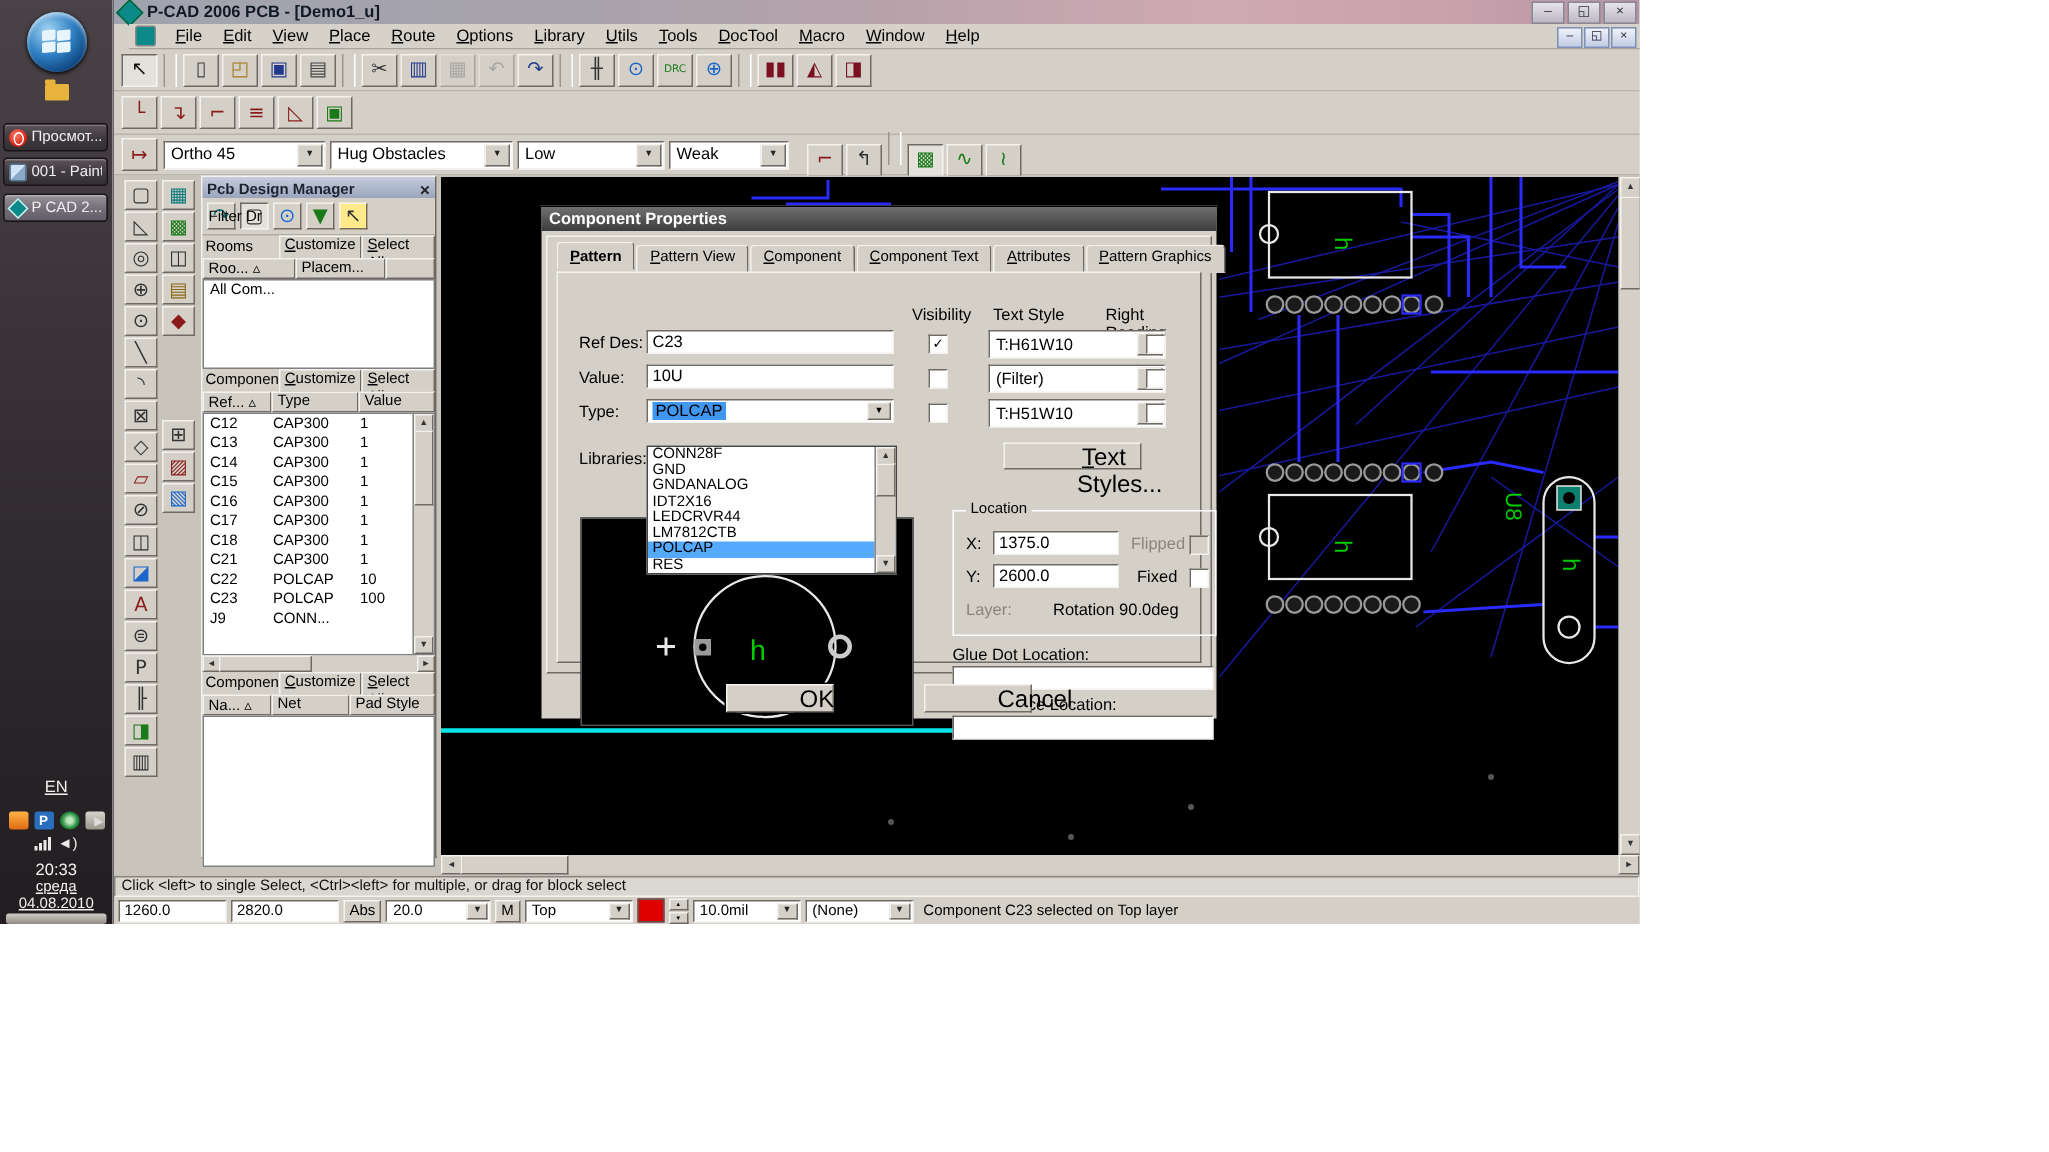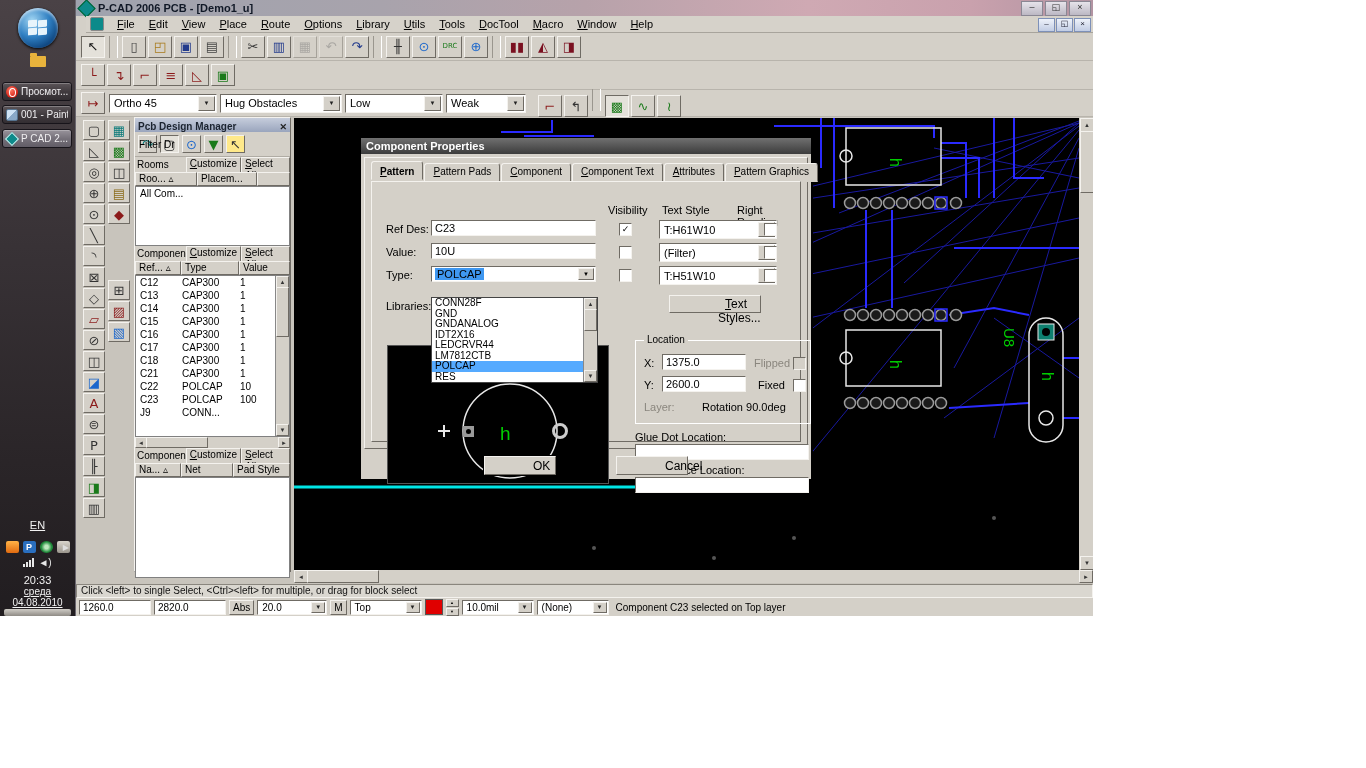--- a/index.html
+++ b/index.html
@@ -164,21 +164,21 @@
   #type-list{position:absolute;left:59px;top:115px;width:165px;height:84px;background:#fff;
     border:1px solid #444;z-index:5;}
   .dditem{height:10.5px;line-height:10.5px;font-size:10px;padding-left:3px;cursor:pointer;white-space:nowrap;}
   .dditem.selected{background:#55aaff;}
   #type-list .lsb{position:absolute;right:0;top:0;width:13px;height:100%;background:#d4d0c8;border-left:1px solid #888;}
   #preview{position:absolute;left:15px;top:163px;width:220px;height:137px;background:#000;border:1px solid #555;}
   .groupbox{position:absolute;left:263px;top:158px;width:174px;height:82px;border:1px groove #fff;}
   .groupbox .legend{position:absolute;left:8px;top:-7px;background:#d4d0c8;padding:0 3px;font-size:10px;}
   #ok-row{position:absolute;left:0;bottom:4px;width:100%;display:flex;justify-content:center;gap:60px;}
   .dlg-btn{width:72px;height:19px;background:#d4d0c8;border:1px solid;border-color:#f4f2ee #6f6b64 #6f6b64 #f4f2ee;
-    font-size:12px;cursor:pointer;font-family:"Liberation Sans",sans-serif;padding-left:48px;}
+    font-size:16px;cursor:pointer;font-family:"Liberation Sans",sans-serif;padding-left:48px;}
   .dlg-btn.default{outline:1px solid #000;}
 </style>
 </head>
 <body>
 
 <div class="page">
 <div id="screen">
 
   <div id="taskbar">
     <div id="start-orb">
@@ -723,21 +723,21 @@
     </div>
   </div>
 
   <div id="dialog">
     <div id="dlg-title">
       <span>Component Properties</span>
     </div>
     <div id="dlg-inner">
       <div id="tabs">
             <span class="tab ulf active">Pattern</span>
-            <span class="tab ulf">Pattern Pads</span>
+            <span class="tab ulf">Pattern View</span>
             <span class="tab ulf">Component</span>
             <span class="tab ulf">Component Text</span>
             <span class="tab ulf">Attributes</span>
             <span class="tab ulf">Pattern Graphics</span>
           </div>
       <div id="tabpanel">
 
         <span class="flabel" style="left:14px;top:41px">Ref Des:</span>
         <span class="tfield" style="left:59px;top:38px;width:165px">C23</span>
         <span class="flabel" style="left:14px;top:64px">Value:</span>

